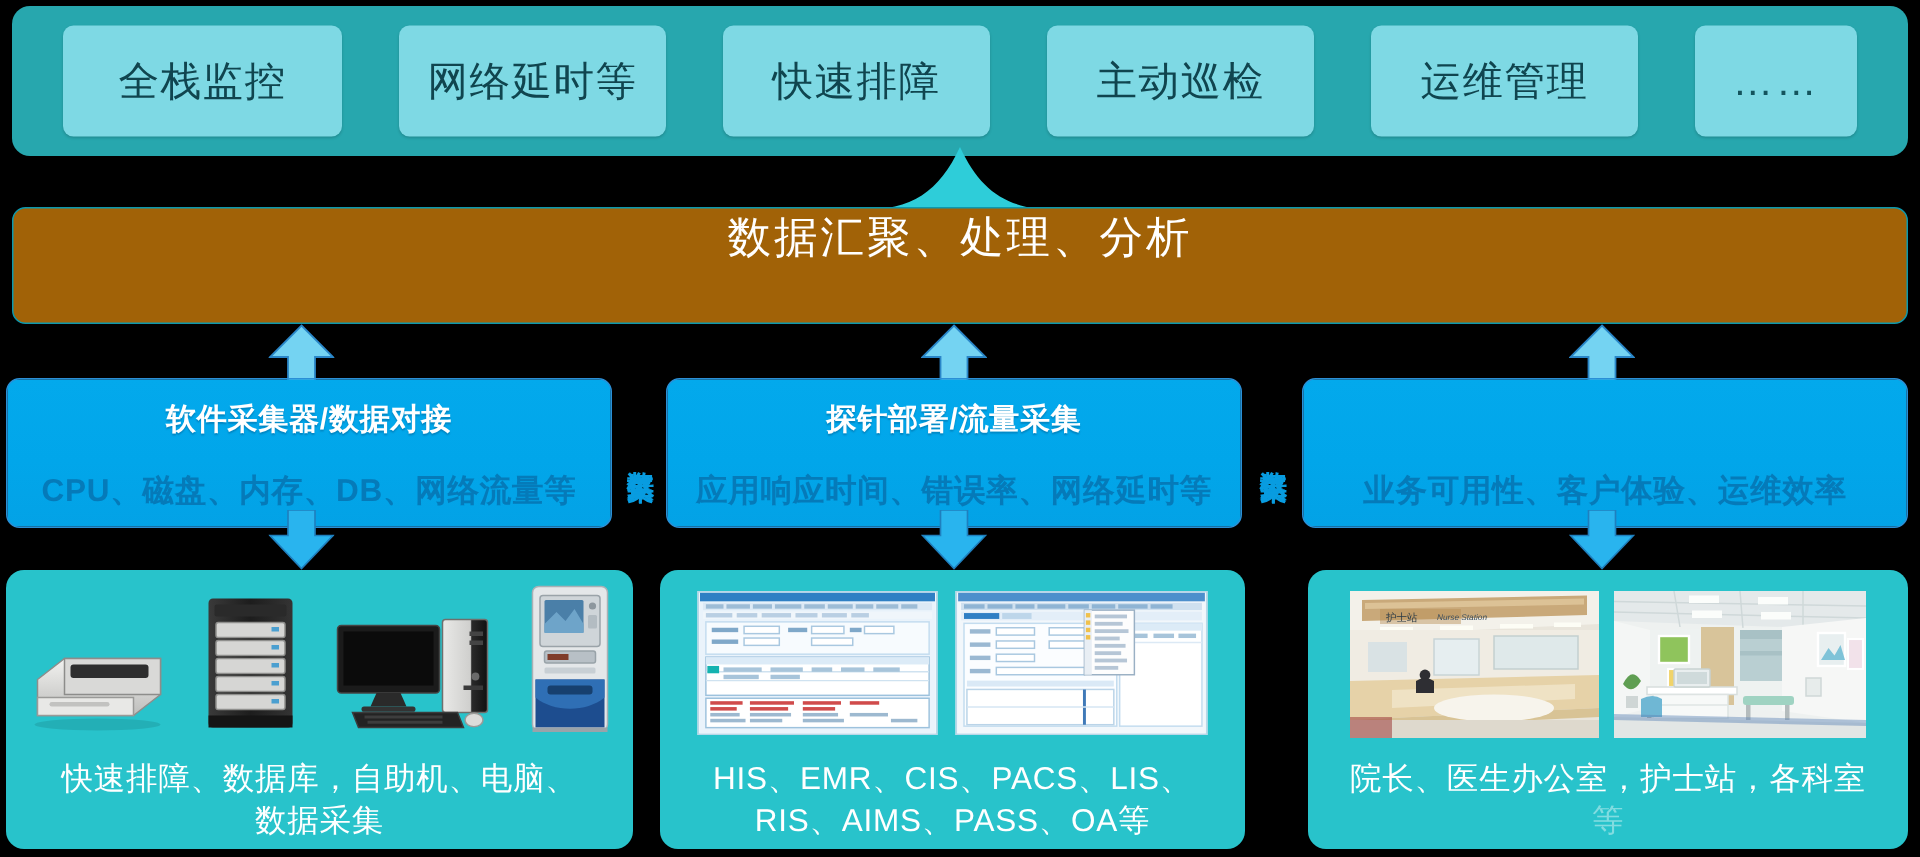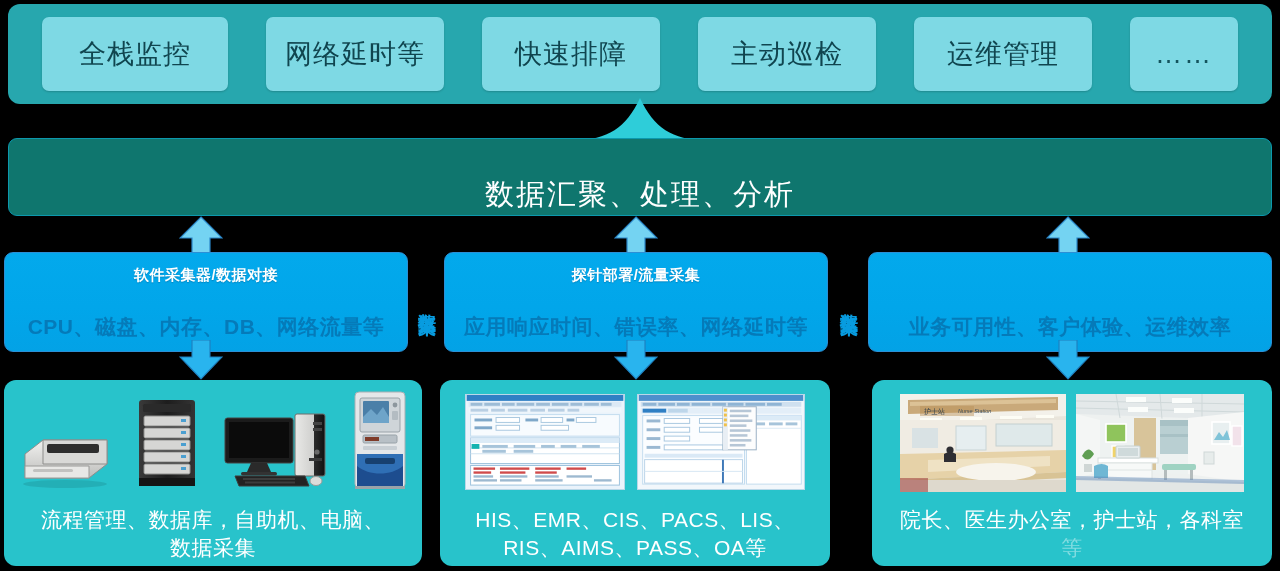--- a/index.html
+++ b/index.html
@@ -34,43 +34,43 @@
     font-size: 27px; color: #10454f; letter-spacing: 1px; white-space: nowrap;
   }
   .top-card.dots .lbl { font-size: 27px; letter-spacing: 2px; color:#14545d; }
 
   
   .flare { position: absolute; left: 574px; top: 98px; width: 132px; height: 42px; }
 
   
   .agg-bar {
     position: absolute; left: 8px; top: 138px; width: 1264px; height: 78px;
-    background: #0f766e;
+    background: #a16207;
     border: 1px solid #0c98ad;
     border-radius: 9px;
-    display: flex; align-items: flex-end; justify-content: center;
+    display: flex; align-items: flex-start; justify-content: center;
   }
   .agg-bar .lbl {
     font-size: 29px; color: #ffffff; letter-spacing: 2px; font-weight: 500;
   }
 
   
   .uparrow { position: absolute; width: 44px; height: 42px; }
 
   
   .mid-panel {
     position: absolute; top: 252px; height: 100px;
     background: linear-gradient(180deg,#03a9ec 0%,#01a6ea 55%,#03a2e6 100%);
     border: 1px solid #2b8fd6;
     border-radius: 9px;
     overflow: hidden;
   }
   .mid-panel .title {
     position:absolute; left:0; right:0; top: 13px; text-align: center;
-    font-size: 15px; color: #ffffff; letter-spacing: .5px; font-weight: 600;
+    font-size: 20px; color: #ffffff; letter-spacing: .5px; font-weight: 600;
     text-shadow: 0 1px 1px rgba(0,40,80,.25);
   }
   .mid-panel .sub {
     position:absolute; left:0; right:0; top: 60px; text-align: center;
     font-size: 21px; color: rgba(6,115,176,0.85); letter-spacing: .5px; font-weight: 700;
     white-space: nowrap;
   }
   .mid-panel.p1 { left: 4px;   width: 404px; }
   .mid-panel.p2 { left: 444px; width: 384px; }
   .mid-panel.p3 { left: 868px; width: 404px; }
@@ -288,21 +288,21 @@
           <rect x="14" y="47" width="14" height="4" fill="#7f3c2a"></rect>
           <rect x="12" y="56" width="34" height="4" rx="1" fill="#c8cfd4"></rect>
           <path d="M6 64 L52 64 L52 96 L6 96 Z" fill="#1d4d8f"></path>
           <path d="M6 64 L52 64 L52 76 C 40 86, 18 86, 6 76 Z" fill="#2f6fb5"></path>
           <rect x="14" y="68" width="30" height="6" rx="2" fill="#17406f"></rect>
           <rect x="4" y="96" width="50" height="3" fill="#9aa3a9"></rect>
         </svg>
       </span>
     </div>
     <div class="caption two">
-      <span>流程管理、数据库，自助机、电脑、</span><br>
+      <span>快速排障、数据库，自助机、电脑、</span><br>
       <span>数据采集</span>
     </div>
   </div>
 
   <div class="bot-box b2">
     <div class="art-row" style="top:14px; gap:12px; align-items:flex-start;">
 
       <span class="dev">
         <svg width="160" height="96" viewBox="0 0 160 96" class="shot">
           <rect x="0" y="0" width="160" height="96" fill="#eaf3fb"></rect>

